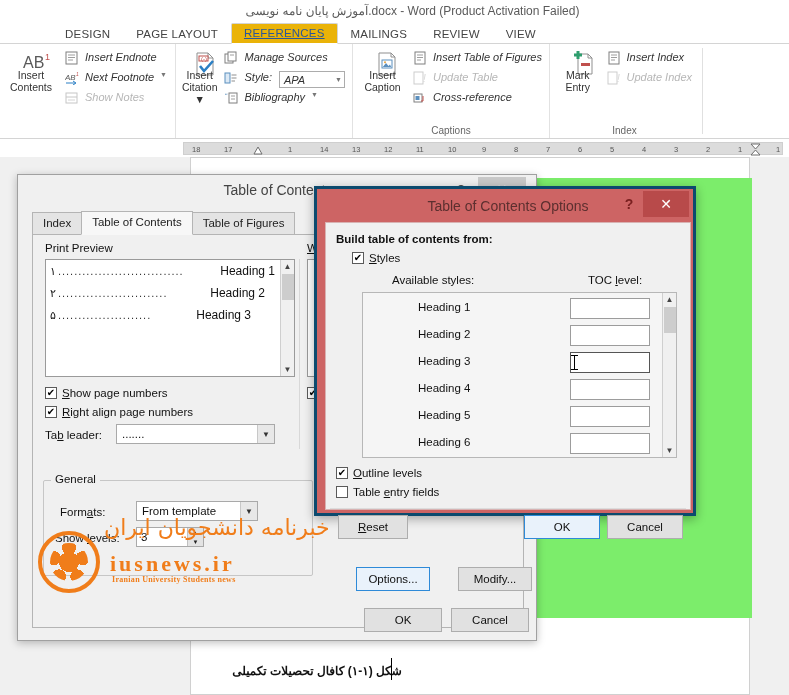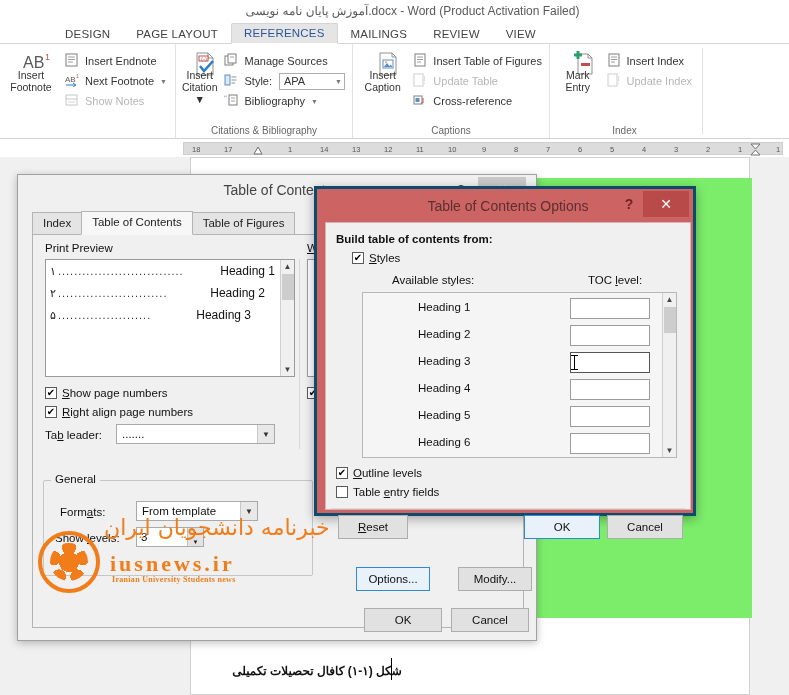--- a/index.html
+++ b/index.html
@@ -25,23 +25,23 @@
   
   .ribbon-tabs {
     position:absolute; left:0; top:22px; width:789px; height:22px;
     background:#ffffff; display:flex; align-items:flex-end; padding-left:18px;margin-left:34px;
   }
   .rtab {
     font-size:11.5px; color:#444; padding:3px 12px 4px 12px; white-space:nowrap;
     border:1px solid transparent; border-bottom:none; letter-spacing:.2px;
   }
   .rtab.active {
-    color:#2b579a; background:#e5e5e5;
+    color:#2b579a; background:#eab308;
     border:1px solid #d4d4d4; border-bottom:1px solid #fff;
-    border-radius:2px 2px 0 0; position:relative; z-index:3;
+    border-radius:2px 2px 0 0; position:relative; z-index:3;text-decoration:underline;
   }
 
   
   .ribbon {
     position:absolute; left:0; top:43px; width:789px; height:96px;
     background:#ffffff; border-top:1px solid #d4d4d4; border-bottom:1px solid #d4d4d4;
     display:flex; align-items:stretch;
   }
   .rgroup { position:relative; display:flex; flex-direction:column; padding:3px 4px 0 4px; }
   .rgroup + .rgroup { border-left:1px solid #e2e2e2; }
@@ -54,22 +54,22 @@
     position:absolute; right:2px; bottom:2px; font-size:8px; color:#999;
   }
 
   .bigbtn {
     width:54px; display:flex; flex-direction:column; align-items:center;
     justify-content:flex-start; padding-top:4px; cursor:default;
   }
   .bigbtn .lbl { font-size:10.5px; color:#333; text-align:center; line-height:12px; margin-top:2px;}
   .smallcol { display:flex; flex-direction:column; padding-top:4px; }
   .smallbtn {
-    display:flex; align-items:center; gap:4px; height:20px;
-    font-size:11px; color:#333; padding:0 3px; white-space:nowrap;
+    display:flex; gap:4px; height:20px;
+    font-size:11px; color:#333; padding:0 3px; white-space:nowrap;font-style:italic;
   }
   .smallbtn.dis { color:#b6b6b6; }
   .smallbtn .caret { font-size:7px; color:#777; margin-left:2px; }
   .ico { width:16px; height:16px; display:inline-block; flex:none; }
 
   .stylebox {
     display:inline-flex; align-items:center; justify-content:space-between;
     width:66px; height:17px; border:1px solid #acacac; background:#fff;
     font-size:11px; padding:0 2px 0 4px; margin-left:3px;
   }
@@ -303,21 +303,21 @@
     <div class="rgroup" style="width:175px;gap:44px;">
       <div class="rgroup-body">
         <div class="bigbtn">
           <span class="ico">
             <svg width="30" height="22" viewBox="0 0 30 22">
               <text x="0" y="17" font-family="Liberation Sans" font-size="16" fill="#595959">AB</text>
               <text x="22" y="9" font-family="Liberation Sans" font-size="9" fill="#c0504d">1</text>
             </svg>
           </span>
           <span class="lbl">Insert</span>
-          <span class="lbl" style="margin-top:0">Footnote</span>
+          <span class="lbl" style="margin-top:0">Contents</span>
         </div>
         <div class="smallcol" style="margin-left:4px;">
           <div class="smallbtn">
             <span class="ico">
               <svg width="14" height="14" viewBox="0 0 14 14">
                 <rect x="1" y="1" width="11" height="12" fill="#fff" stroke="#7f7f7f"></rect>
                 <line x1="3" y1="4" x2="10" y2="4" stroke="#9e9e9e"></line>
                 <line x1="3" y1="6.5" x2="10" y2="6.5" stroke="#9e9e9e"></line>
                 <line x1="3" y1="9" x2="8" y2="9" stroke="#9e9e9e"></line>
               </svg>
@@ -402,23 +402,20 @@
                 <text x="0" y="7" font-size="7" fill="#5b8fbe" font-family="Liberation Serif">“</text>
                 <rect x="5" y="2" width="8" height="10" fill="#fff" stroke="#7f7f7f"></rect>
                 <line x1="7" y1="5" x2="11" y2="5" stroke="#9e9e9e"></line>
                 <line x1="7" y1="8" x2="11" y2="8" stroke="#9e9e9e"></line>
               </svg>
             </span>
             <span>Bibliography</span>
             <span class="caret">▼</span>
           </div>
         </div>
-      </div>
-      <div class="rgroup-label">
-        <span>Citations &amp; Bibliography</span>
       </div>
     </div>
 
     <div class="rgroup" style="width:197px;">
       <div class="rgroup-body">
         <div class="bigbtn">
           <span class="ico">
             <svg width="26" height="26" viewBox="0 0 26 26">
               <path d="M5 2 H17 L21 6 V24 H5 Z" fill="#fff" stroke="#8f8f8f"></path>
               <path d="M17 2 V6 H21" fill="none" stroke="#8f8f8f"></path>

